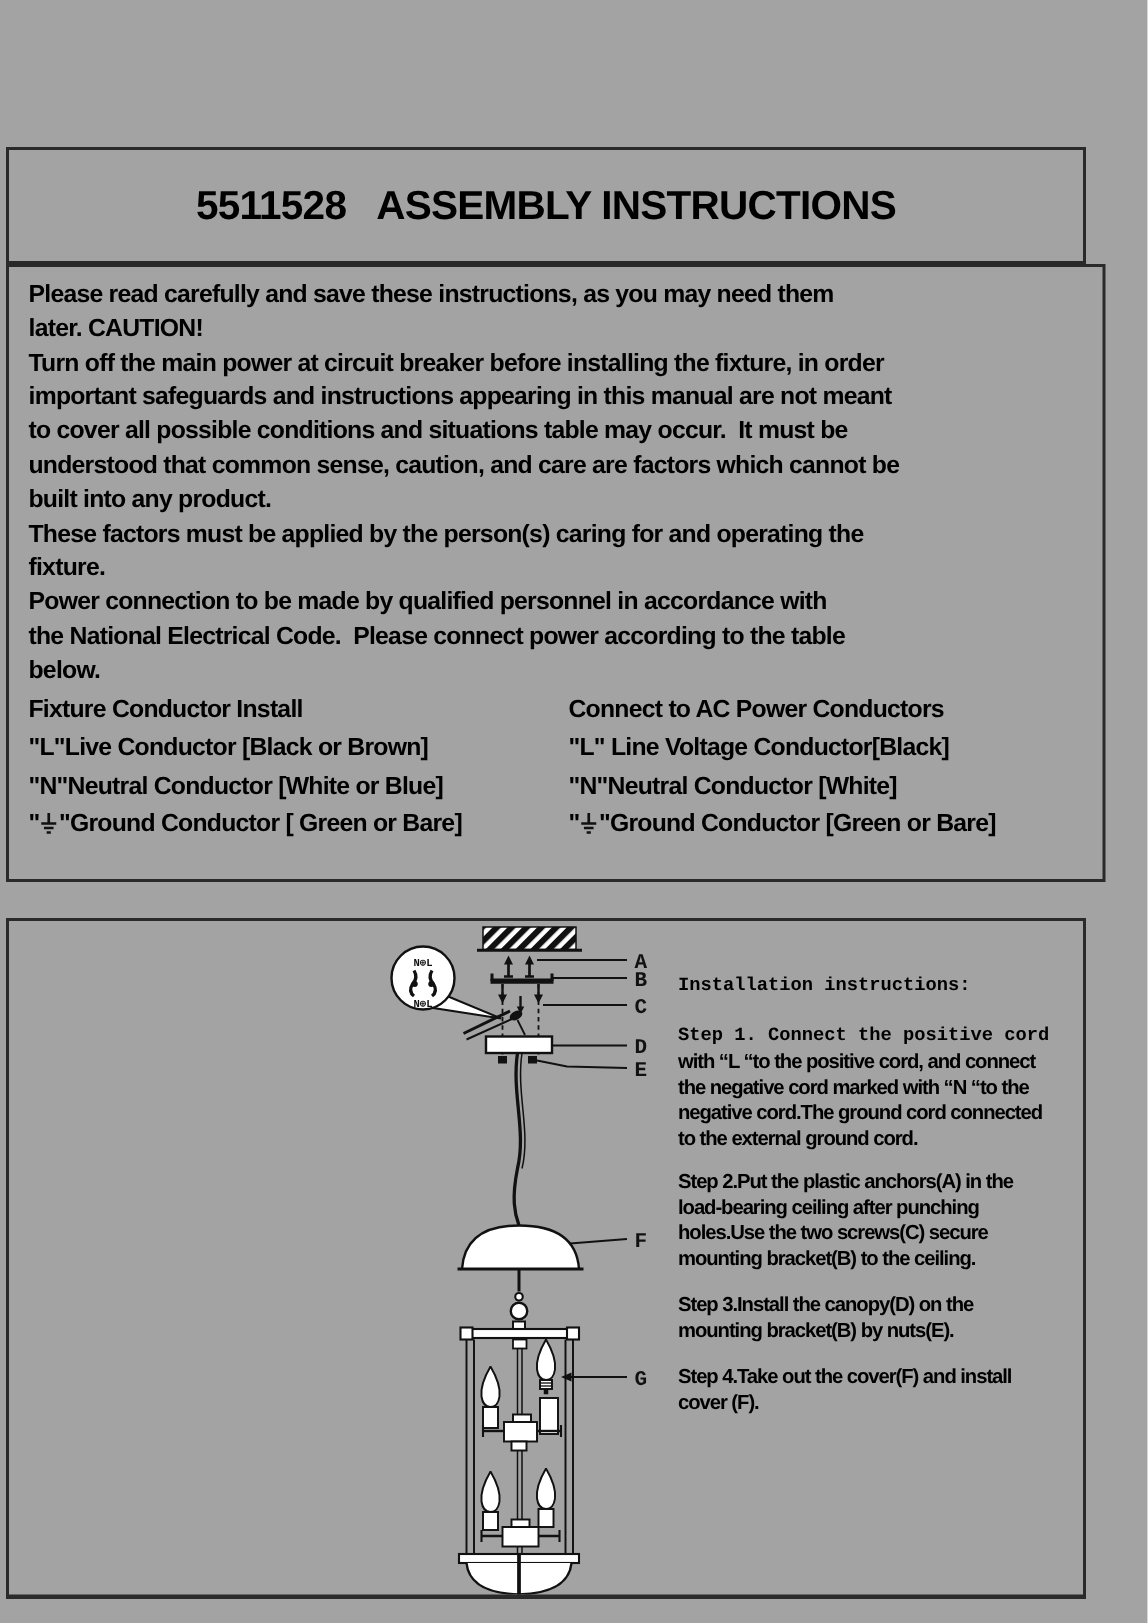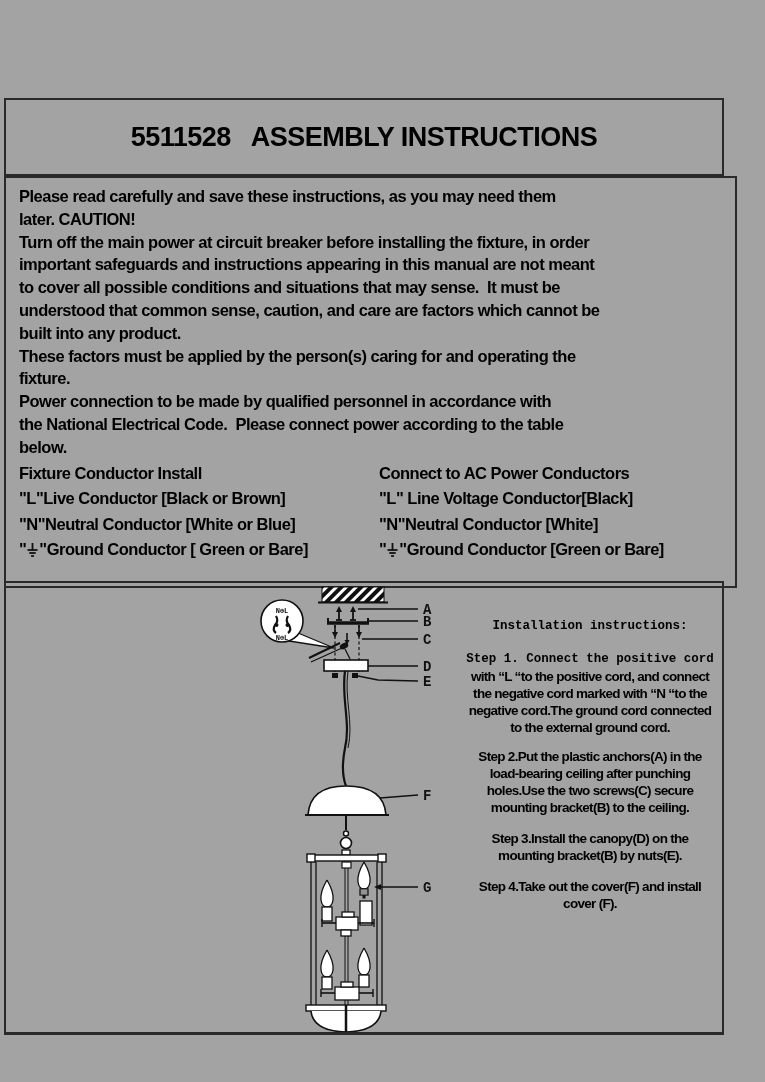--- a/index.html
+++ b/index.html
@@ -8,46 +8,46 @@
   .title-box{position:absolute;left:4px;top:98px;width:716px;height:74px;
              border:2px solid #2a2a2a;display:flex;align-items:center;justify-content:center;}
   .title-text{font-size:27px;font-weight:bold;letter-spacing:-0.5px;white-space:pre;}
   .caution-box{position:absolute;left:4px;top:176px;width:716px;height:401px;
                border:2px solid #2a2a2a;padding:7px 0 0 13px;box-sizing:content-box;}
   .cline{font-size:16.5px;font-weight:bold;letter-spacing:-0.5px;line-height:22.8px;white-space:pre;}
   .ctable{margin-top:2px;}
   .trow{display:grid;grid-template-columns:360px 1fr;line-height:25.5px;}
   .tcell{font-size:16.5px;font-weight:bold;letter-spacing:-0.5px;white-space:pre;}
   .gsym{display:inline-block;vertical-align:-2px;margin:0 1px;}
-  .diagram-box{position:absolute;left:4px;top:581px;width:716px;height:449px;
+  .diagram-box{position:absolute;left:4px;top:612px;width:716px;height:449px;
                border-left:2px solid #2a2a2a;border-right:2px solid #2a2a2a;
                border-top:2px solid #2a2a2a;border-bottom:3px solid #2a2a2a;}
   .diagram-svg{position:absolute;left:0;top:0;}
-  .instructions{position:absolute;left:446px;top:35px;width:276px;text-align:center;}
+  .instructions{position:absolute;left:446px;top:35px;width:276px;}
   .mono{font-family:"Liberation Mono",monospace;font-size:12.5px;font-weight:bold;
         line-height:17px;white-space:pre;}
   .sline{font-size:13.5px;font-weight:bold;letter-spacing:-0.7px;line-height:17px;white-space:pre;}
   .gap16{height:16px;} .gap12{height:12px;} .gap14{height:14px;}
   svg text{font-family:"Liberation Mono",monospace;font-weight:bold;}
 </style>
 </head>
 <body>
 
 <div class="page">
 
   <div class="title-box">
     <span class="title-text">5511528   ASSEMBLY INSTRUCTIONS</span>
   </div>
 
   <div class="caution-box">
     <div class="cline">Please read carefully and save these instructions, as you may need them</div>
     <div class="cline">later. CAUTION!</div>
     <div class="cline">Turn off the main power at circuit breaker before installing the fixture, in order</div>
     <div class="cline">important safeguards and instructions appearing in this manual are not meant</div>
-    <div class="cline">to cover all possible conditions and situations that may sense.  It must be</div>
+    <div class="cline">to cover all possible conditions and situations table may occur.  It must be</div>
     <div class="cline">understood that common sense, caution, and care are factors which cannot be</div>
     <div class="cline">built into any product.</div>
     <div class="cline">These factors must be applied by the person(s) caring for and operating the</div>
     <div class="cline">fixture.</div>
     <div class="cline">Power connection to be made by qualified personnel in accordance with</div>
     <div class="cline">the National Electrical Code.  Please connect power according to the table</div>
     <div class="cline">below.</div>
 
     <div class="ctable">
       <div class="trow">

